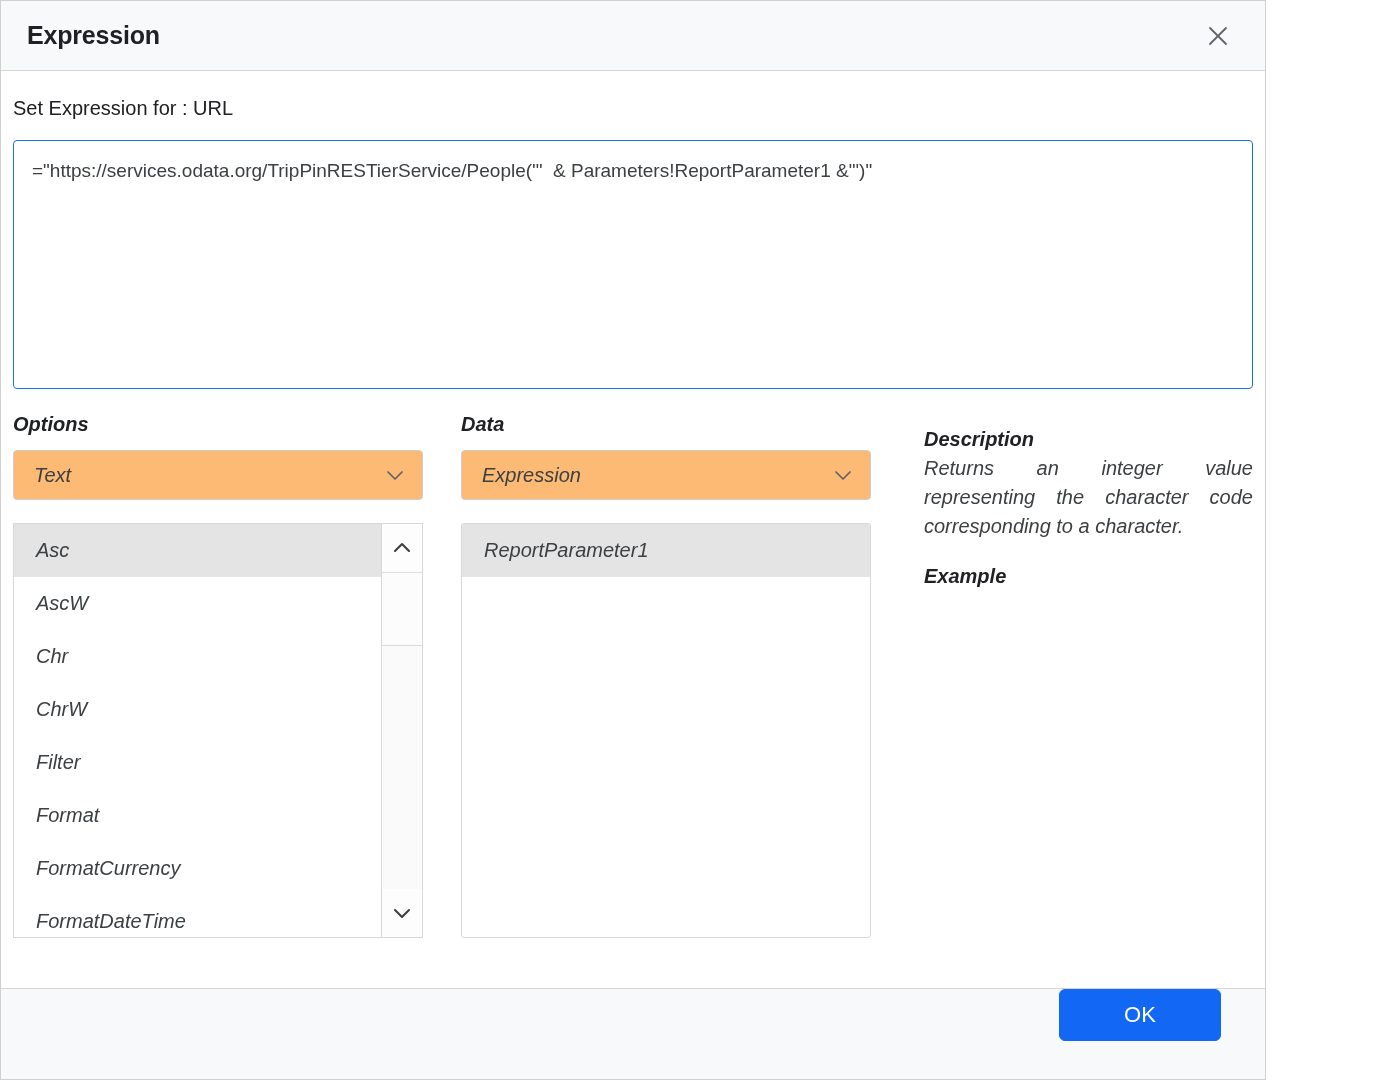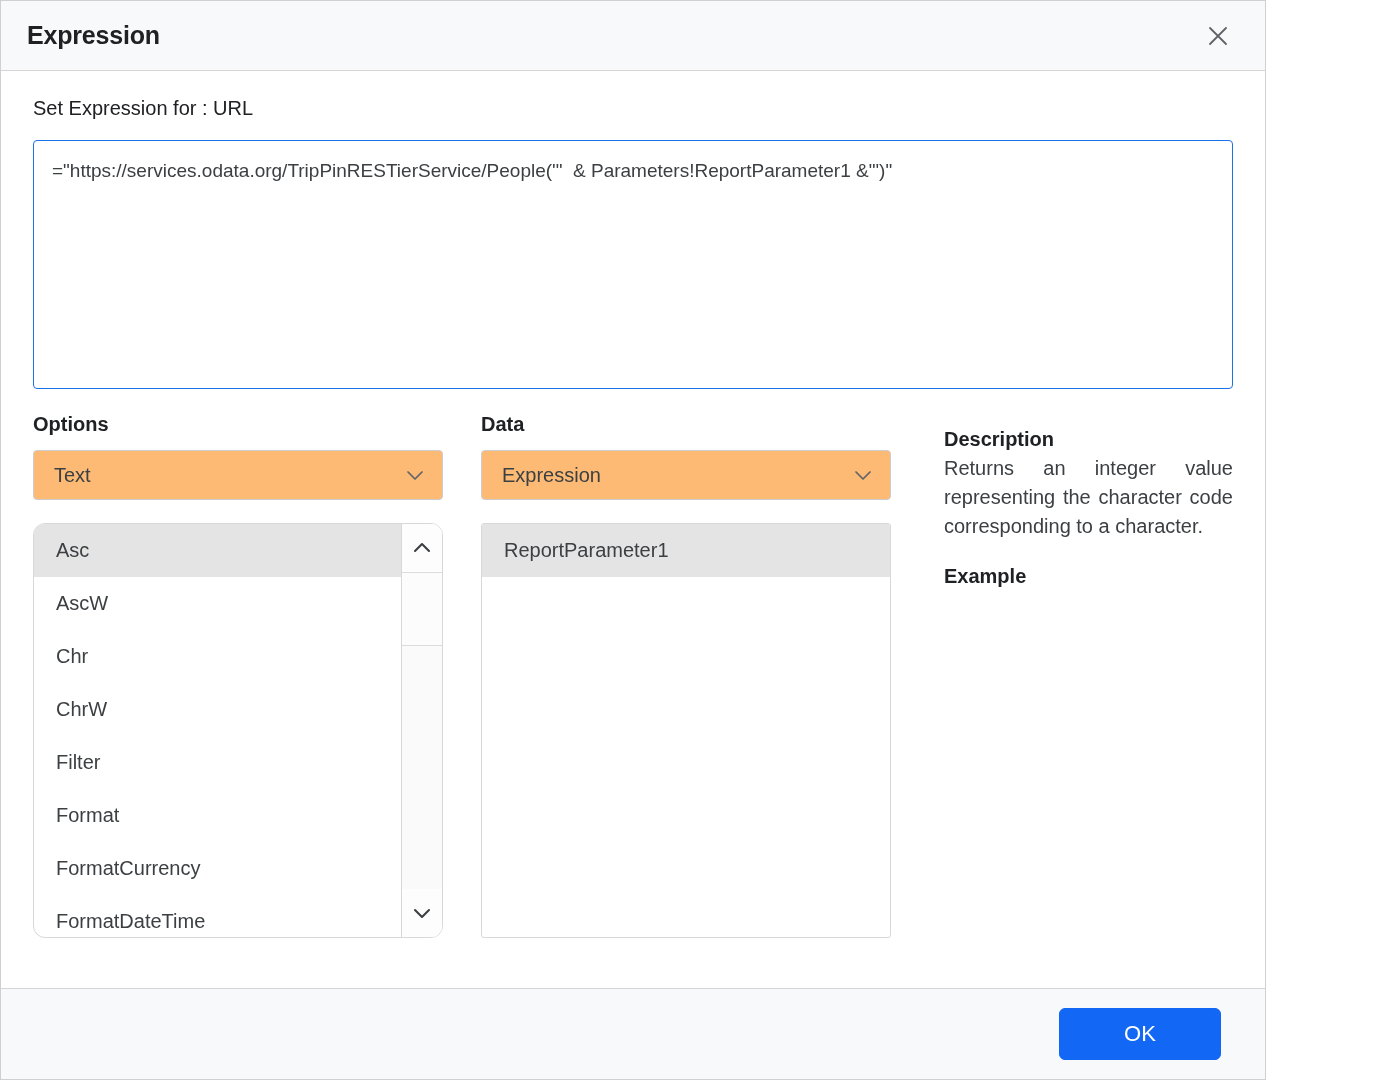--- a/index.html
+++ b/index.html
@@ -51,21 +51,21 @@
     cursor: pointer;
     border-radius: 50%;
     color: #5f6368;
     margin-right: 10px;
   }
   .close-btn svg { display: block; }
 
   
   .dlg-body {
     flex: 1 1 auto;
-    padding: 0 32px;
+    padding: 0 12px;
     box-sizing: border-box;
     position: relative;
   }
 
   .set-expr-label {
     font-size: 20px;
     color: #202124;
     margin-top: 25px;
     margin-bottom: 0;
     line-height: 24px;
@@ -89,20 +89,21 @@
     white-space: pre-wrap;
     margin: 0;
     font-family: "Liberation Sans", sans-serif;
     outline: none;
   }
 
   
   .cols {
     display: flex;
     margin-top: 23px;
+    font-style: italic;
   }
   .col-options { width: 410px; flex: 0 0 410px; }
   .col-data    { width: 410px; flex: 0 0 410px; margin-left: 38px; }
   .col-desc    { flex: 1 1 auto; margin-left: 53px; padding-top: 14px; }
 
   .col-label {
     font-size: 20px;
     font-weight: bold;
     color: #202124;
     line-height: 24px;
@@ -126,21 +127,21 @@
     color: #3c4043;
   }
   .chevron { color: #5f6368; display: flex; align-items: center; }
 
   
   .listbox {
     margin-top: 23px;
     height: 415px;
     box-sizing: border-box;
     border: 1px solid #d8d8d8;
-    border-radius: 12px;
+    border-radius: 0;
     background: #ffffff;
     display: flex;
     overflow: hidden;
   }
   .list-items {
     flex: 1 1 auto;
     overflow: hidden;
   }
   .list-item {
     height: 53px;
@@ -229,21 +230,21 @@
     margin-top: 2px;
   }
 
   
   .dlg-footer {
     flex: 0 0 91px;
     height: 91px;
     background: #f8f9fa;
     border-top: 1px solid #d5d5d5;
     display: flex;
-    align-items: center;
+    align-items: flex-start;
     justify-content: flex-end;
     padding-right: 44px;
     box-sizing: border-box;
   }
   .btn {
     height: 52px;
     min-width: 162px;
     border-radius: 6px;
     font-size: 22px;
     font-family: "Liberation Sans", sans-serif;

